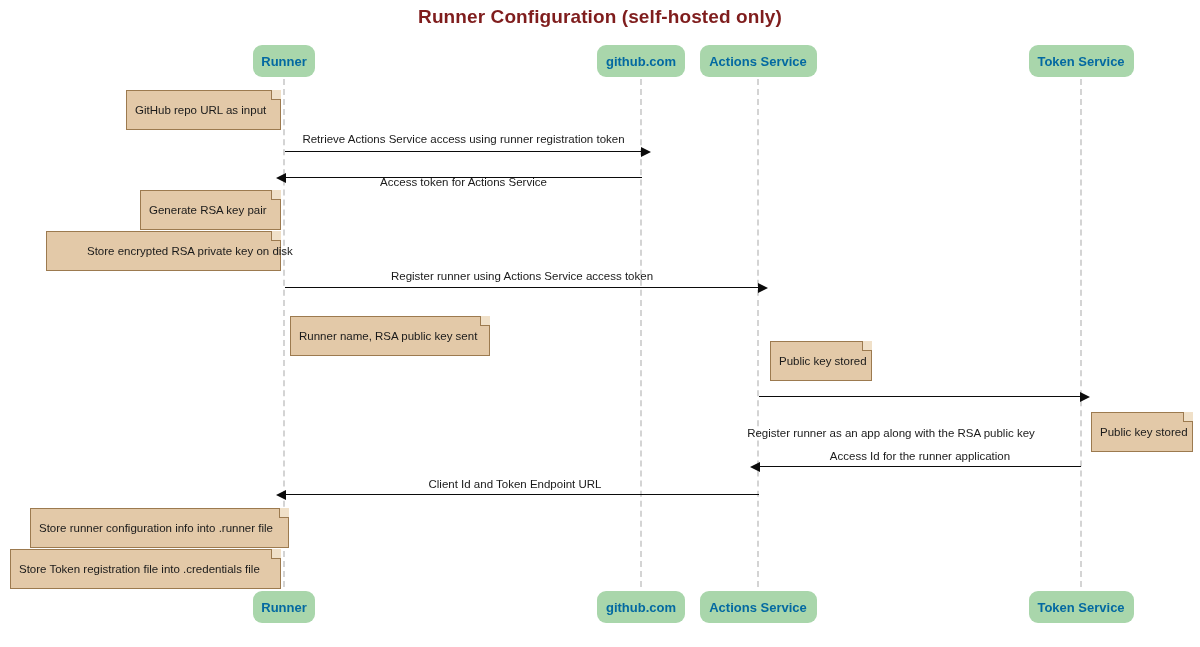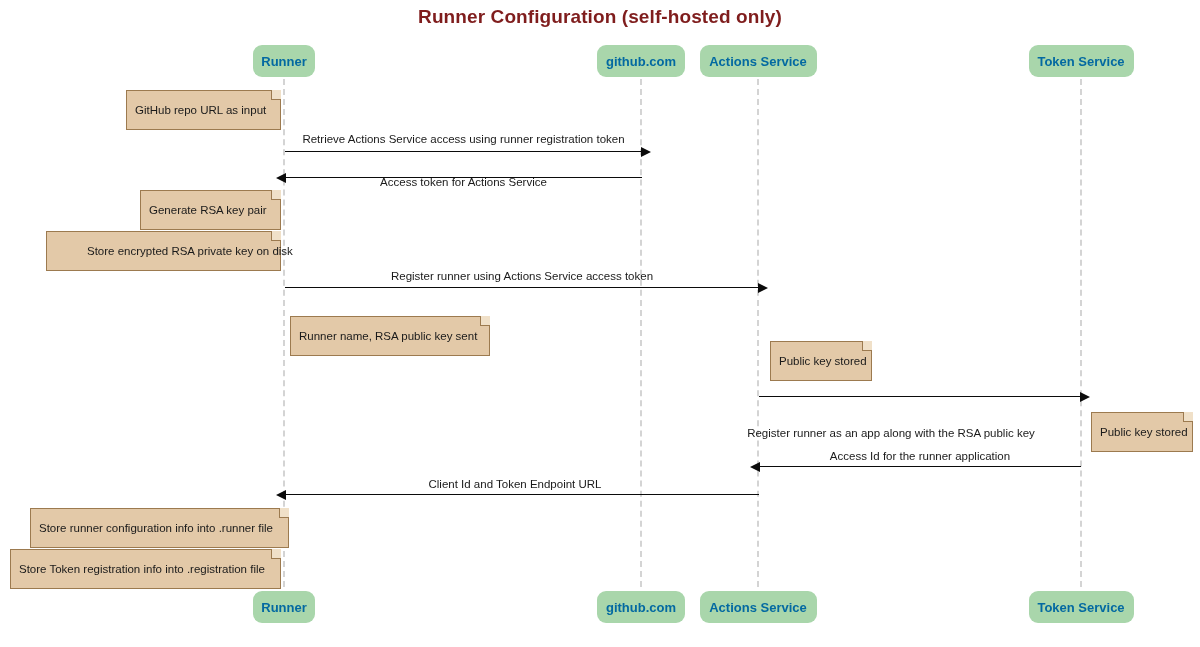--- a/index.html
+++ b/index.html
@@ -207,18 +207,18 @@
       </div>
       <div class="note" style="left: 1091px; top: 412px; width: 102px;">
         <span>Public key stored</span>
         <span class="fold"></span>
       </div>
       <div class="note" style="left: 22px; top: 508px; width: 259px; margin-left: 8px;">
         <span>Store runner configuration info into .runner file</span>
         <span class="fold"></span>
       </div>
       <div class="note" style="left: 10px; top: 549px; width: 271px;">
-        <span>Store Token registration info into .registration file</span>
+        <span>Store Token registration file into .credentials file</span>
         <span class="fold"></span>
       </div>
     </div>
 
 </div>
 
 </body></html>

